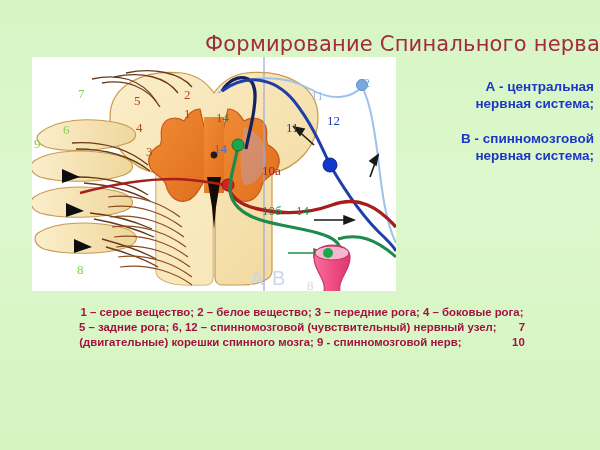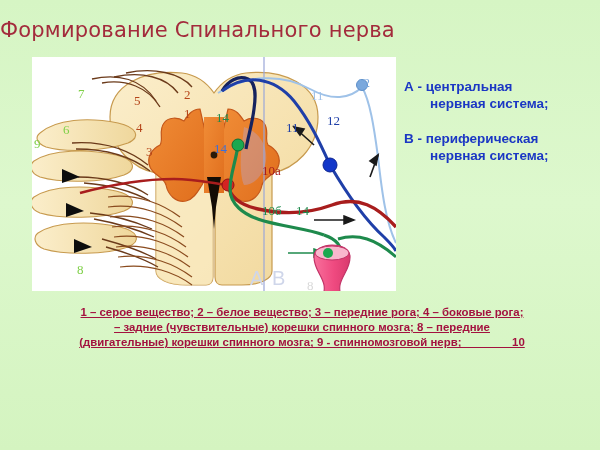--- a/index.html
+++ b/index.html
@@ -8,22 +8,22 @@
     background:#d9f7c8;
     font-family:"Liberation Sans", sans-serif;
     position:relative;
   }
   
   #slide{
     position:absolute;inset:0;
     background:linear-gradient(180deg,#d6f5c4 0%, #ddf8cd 45%, #d4f4c0 100%);
   }
   #title{
-    position:absolute;left:0;top:18px;width:600px;
-    text-align:left;
+    position:absolute;left:0;top:32px;width:600px;
+    text-align:right;
     font-size:21px;
     color:#a32b3c;
     letter-spacing:.2px;
     font-family:"DejaVu Sans", sans-serif;
     white-space:nowrap;
   }
   
   #panel{
     position:absolute;left:32px;top:57px;width:364px;height:234px;
     background:#ffffff;
@@ -32,32 +32,31 @@
   #panel svg{display:block;}
   
   #legend{
     position:absolute;left:404px;top:78px;width:190px;
     color:#1b37c4;
     font-weight:bold;
     font-size:13.5px;
     line-height:17px;
     font-family:"Liberation Sans", sans-serif;
   }
-  #legend .blk{margin-bottom:18px;}
+  #legend .blk{margin-bottom:18px;text-align:right;}
   #legend .ind{display:block;padding-left:26px;}
   
   #caption{
     position:absolute;left:22px;top:305px;width:560px;
     color:#a3123f;
     font-weight:bold;
     font-size:11.4px;
     line-height:15.2px;
     text-align:center;
     font-family:"Liberation Sans", sans-serif;
-    text-decoration:underline;
   }
   #caption .ln{white-space:pre;display:block;}
 </style>
 </head>
 <body>
 
 <div id="slide">
 
   <div id="title">Формирование Спинального нерва</div>
 
@@ -234,24 +233,24 @@
         <span style="position: absolute; left: 264px; top: 146px; color: rgb(30, 138, 76); font-family: &quot;Liberation Serif&quot;, serif; font-size: 13px; font-weight: normal; white-space: nowrap; pointer-events: none;">14</span>
       </div>
   </div>
 
   <div id="legend">
     <div class="blk">
       <span>А - центральная</span>
       <span class="ind">нервная система;</span>
     </div>
     <div class="blk">
-      <span>В - периферическая</span>
+      <span>В - спинномозговой</span>
       <span class="ind">нервная система;</span>
     </div>
   </div>
 
   <div id="caption">
     <span class="ln">1 – серое вещество; 2 – белое вещество; 3 – передние рога; 4 – боковые рога;</span>
-    <span class="ln">– задние (чувствительные) корешки спинного мозга; 8 – передние</span>
+    <span class="ln">5 – задние рога; 6, 12 – спинномозговой (чувствительный) нервный узел;       7</span>
     <span class="ln">(двигательные) корешки спинного мозга; 9 - спинномозговой нерв;                10</span>
   </div>
 
 </div>
 
 </body></html>

